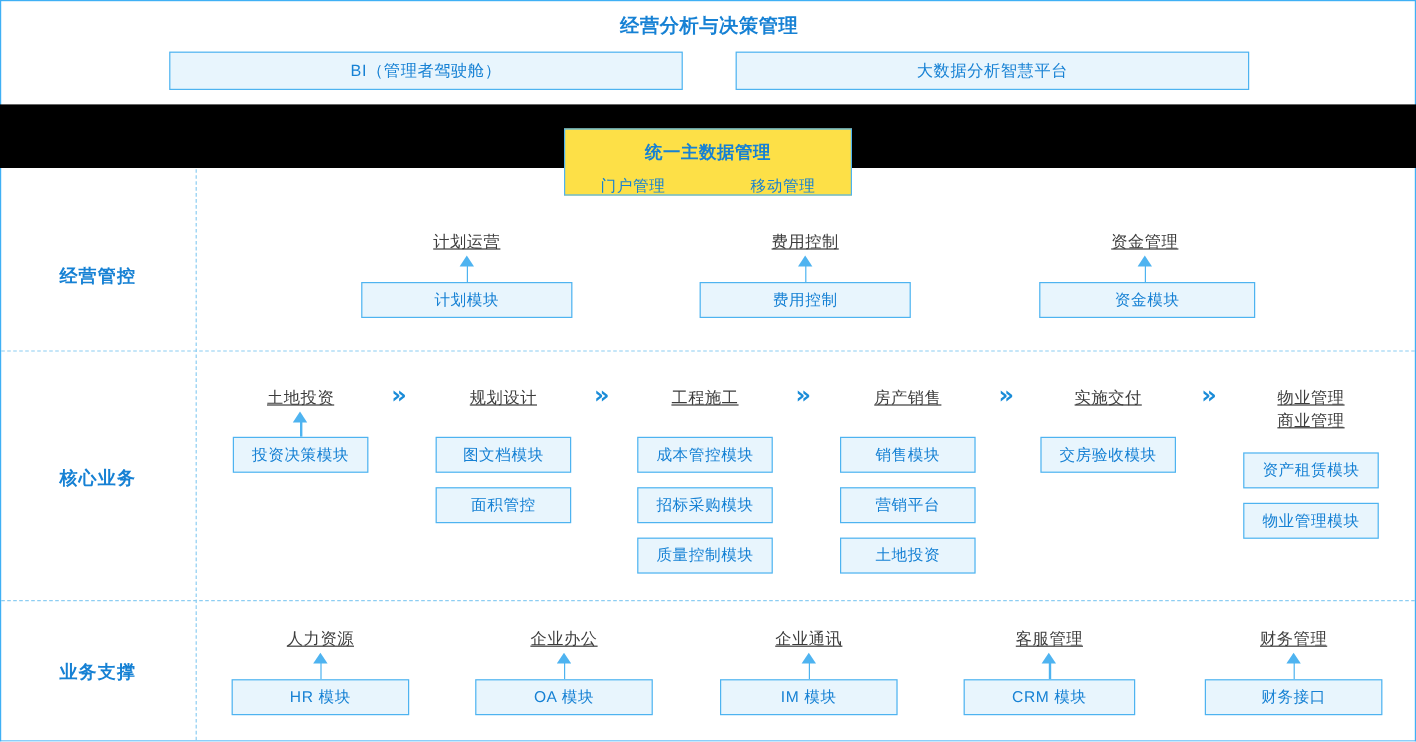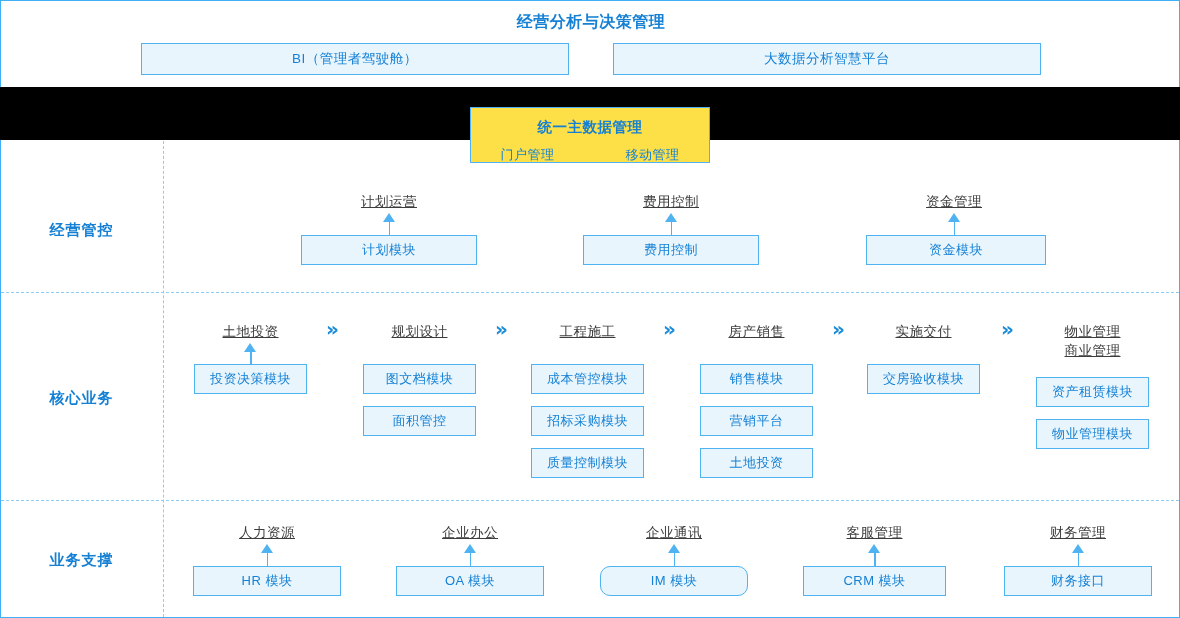--- a/index.html
+++ b/index.html
@@ -320,21 +320,21 @@
         <div class="head"></div>
       </div>
       <div class="mod-box" style="left: 396px; top: 566px; width: 148px;">
         <span>OA 模块</span>
       </div>
       <div class="col-head" style="left: 600px; top: 523px; width: 148px; position: absolute;">企业通讯</div>
       <div class="up-arrow" style="left: 667.5px; top: 544px; height: 22px;">
         <div class="stem" style="height: 15px;"></div>
         <div class="head"></div>
       </div>
-      <div class="mod-box" style="left: 600px; top: 566px; width: 148px; border-radius: 10px;">
+      <div class="mod-box" style="left: 600px; top: 566px; width: 148px;">
         <span>IM 模块</span>
       </div>
       <div class="col-head" style="left: 803px; top: 523px; width: 143px; position: absolute;">客服管理</div>
       <div class="up-arrow" style="left: 868px; top: 544px; height: 22px;">
         <div class="stem" style="height: 15px;"></div>
         <div class="head"></div>
       </div>
       <div class="mod-box" style="left: 803px; top: 566px; width: 143px;">
         <span>CRM 模块</span>
       </div>

